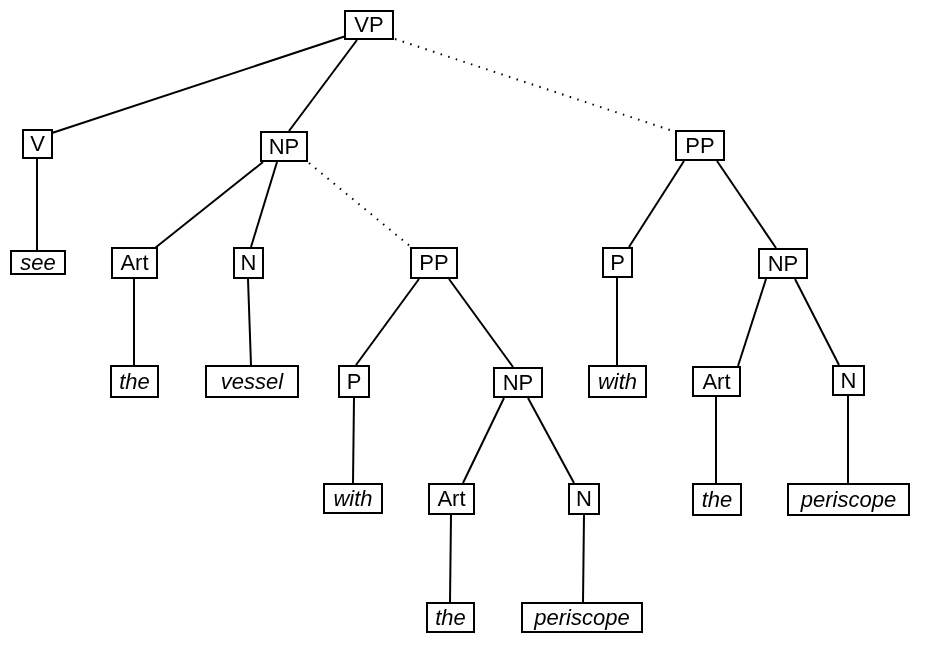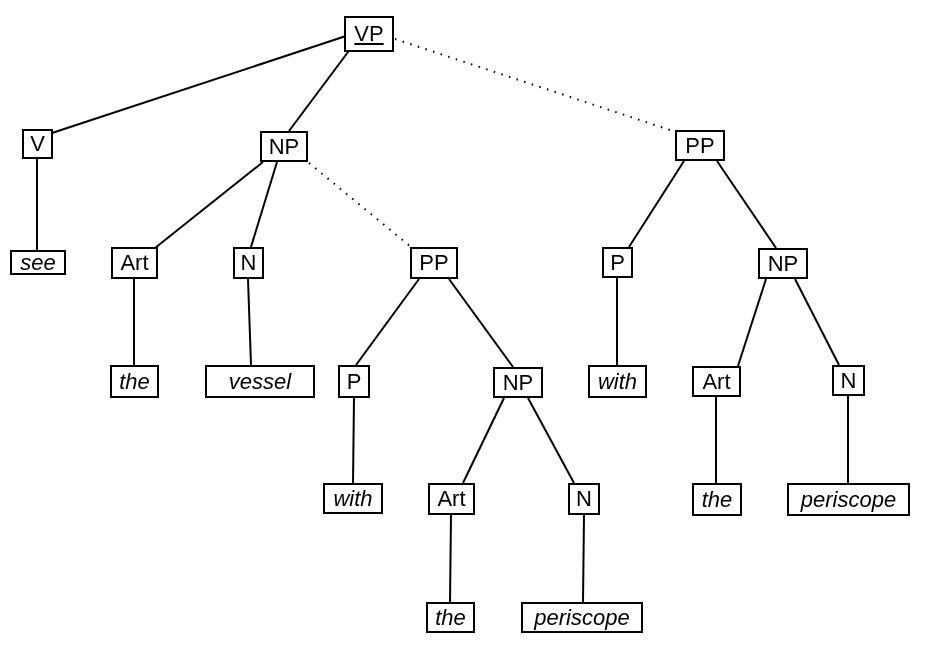--- a/index.html
+++ b/index.html
@@ -49,32 +49,32 @@
       <line x1="584" y1="515" x2="583" y2="602" class="edge"></line>
       <line x1="684" y1="161" x2="629" y2="247" class="edge"></line>
       <line x1="717" y1="161" x2="776" y2="248" class="edge"></line>
       <line x1="617" y1="278" x2="617" y2="365" class="edge"></line>
       <line x1="766" y1="279" x2="738" y2="366" class="edge"></line>
       <line x1="795" y1="279" x2="839" y2="365" class="edge"></line>
       <line x1="716" y1="397" x2="716" y2="483" class="edge"></line>
       <line x1="848" y1="396" x2="848" y2="483" class="edge"></line>
     </svg>
   <div id="nodes">
-      <div class="node" style="left: 344px; top: 16px; width: 50px; height: 36px; text-decoration: underline;">VP</div>
+      <div class="node" style="left: 344px; top: 10px; width: 50px; height: 30px;">VP</div>
       <div class="node" style="left: 22px; top: 129px; width: 31px; height: 30px;">V</div>
       <div class="node" style="left: 260px; top: 131px; width: 48px; height: 31px;">NP</div>
       <div class="node" style="left: 675px; top: 130px; width: 50px; height: 31px;">PP</div>
       <div class="node word" style="left: 10px; top: 250px; width: 56px; height: 25px;">see</div>
       <div class="node" style="left: 111px; top: 247px; width: 47px; height: 32px;">Art</div>
       <div class="node" style="left: 233px; top: 247px; width: 31px; height: 32px;">N</div>
       <div class="node" style="left: 410px; top: 247px; width: 48px; height: 32px;">PP</div>
       <div class="node" style="left: 602px; top: 247px; width: 31px; height: 31px;">P</div>
       <div class="node" style="left: 758px; top: 248px; width: 50px; height: 31px;">NP</div>
       <div class="node word" style="left: 110px; top: 365px; width: 49px; height: 33px;">the</div>
-      <div class="node word" style="left: 205px; top: 365px; width: 110px; height: 33px;">vessel</div>
+      <div class="node word" style="left: 205px; top: 365px; width: 94px; height: 33px;">vessel</div>
       <div class="node" style="left: 338px; top: 365px; width: 32px; height: 33px;">P</div>
       <div class="node" style="left: 493px; top: 367px; width: 50px; height: 31px;">NP</div>
       <div class="node word" style="left: 588px; top: 365px; width: 59px; height: 33px;">with</div>
       <div class="node" style="left: 692px; top: 366px; width: 49px; height: 31px;">Art</div>
       <div class="node" style="left: 832px; top: 365px; width: 33px; height: 31px;">N</div>
       <div class="node word" style="left: 323px; top: 483px; width: 60px; height: 31px;">with</div>
       <div class="node" style="left: 428px; top: 483px; width: 47px; height: 32px;">Art</div>
       <div class="node" style="left: 568px; top: 483px; width: 32px; height: 32px;">N</div>
       <div class="node word" style="left: 692px; top: 483px; width: 50px; height: 33px;">the</div>
       <div class="node word" style="left: 787px; top: 483px; width: 123px; height: 33px;">periscope</div>

